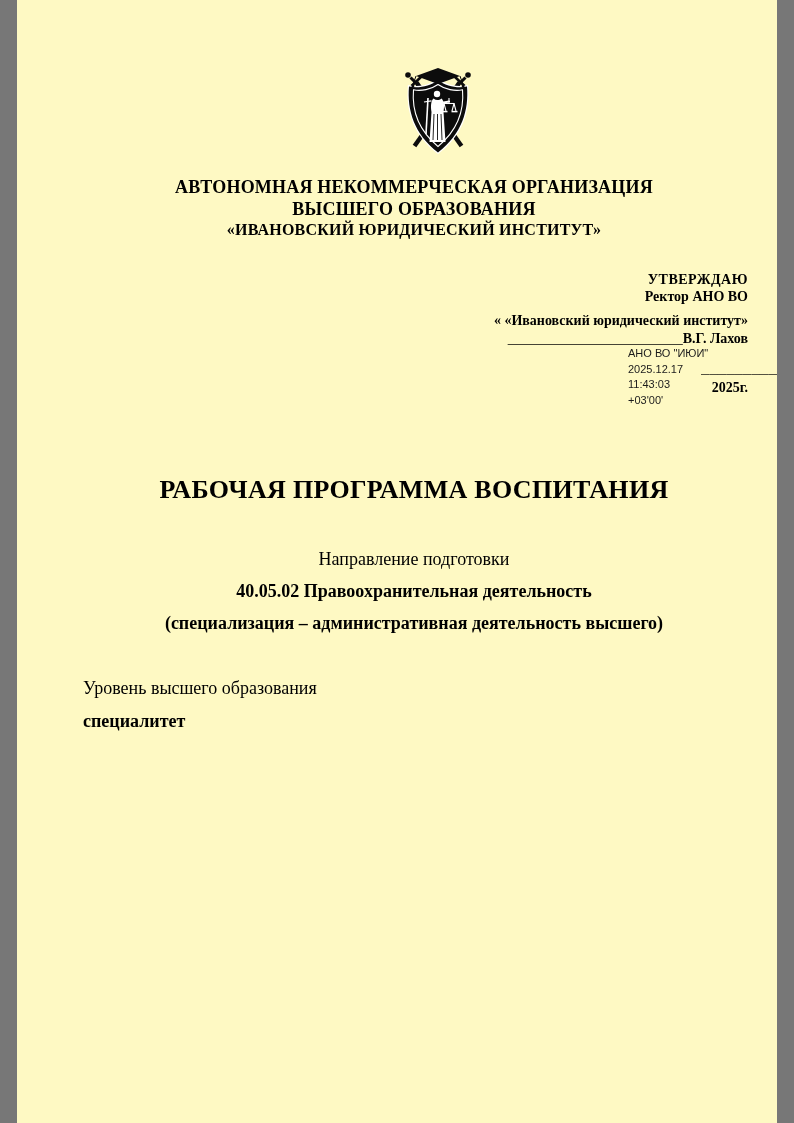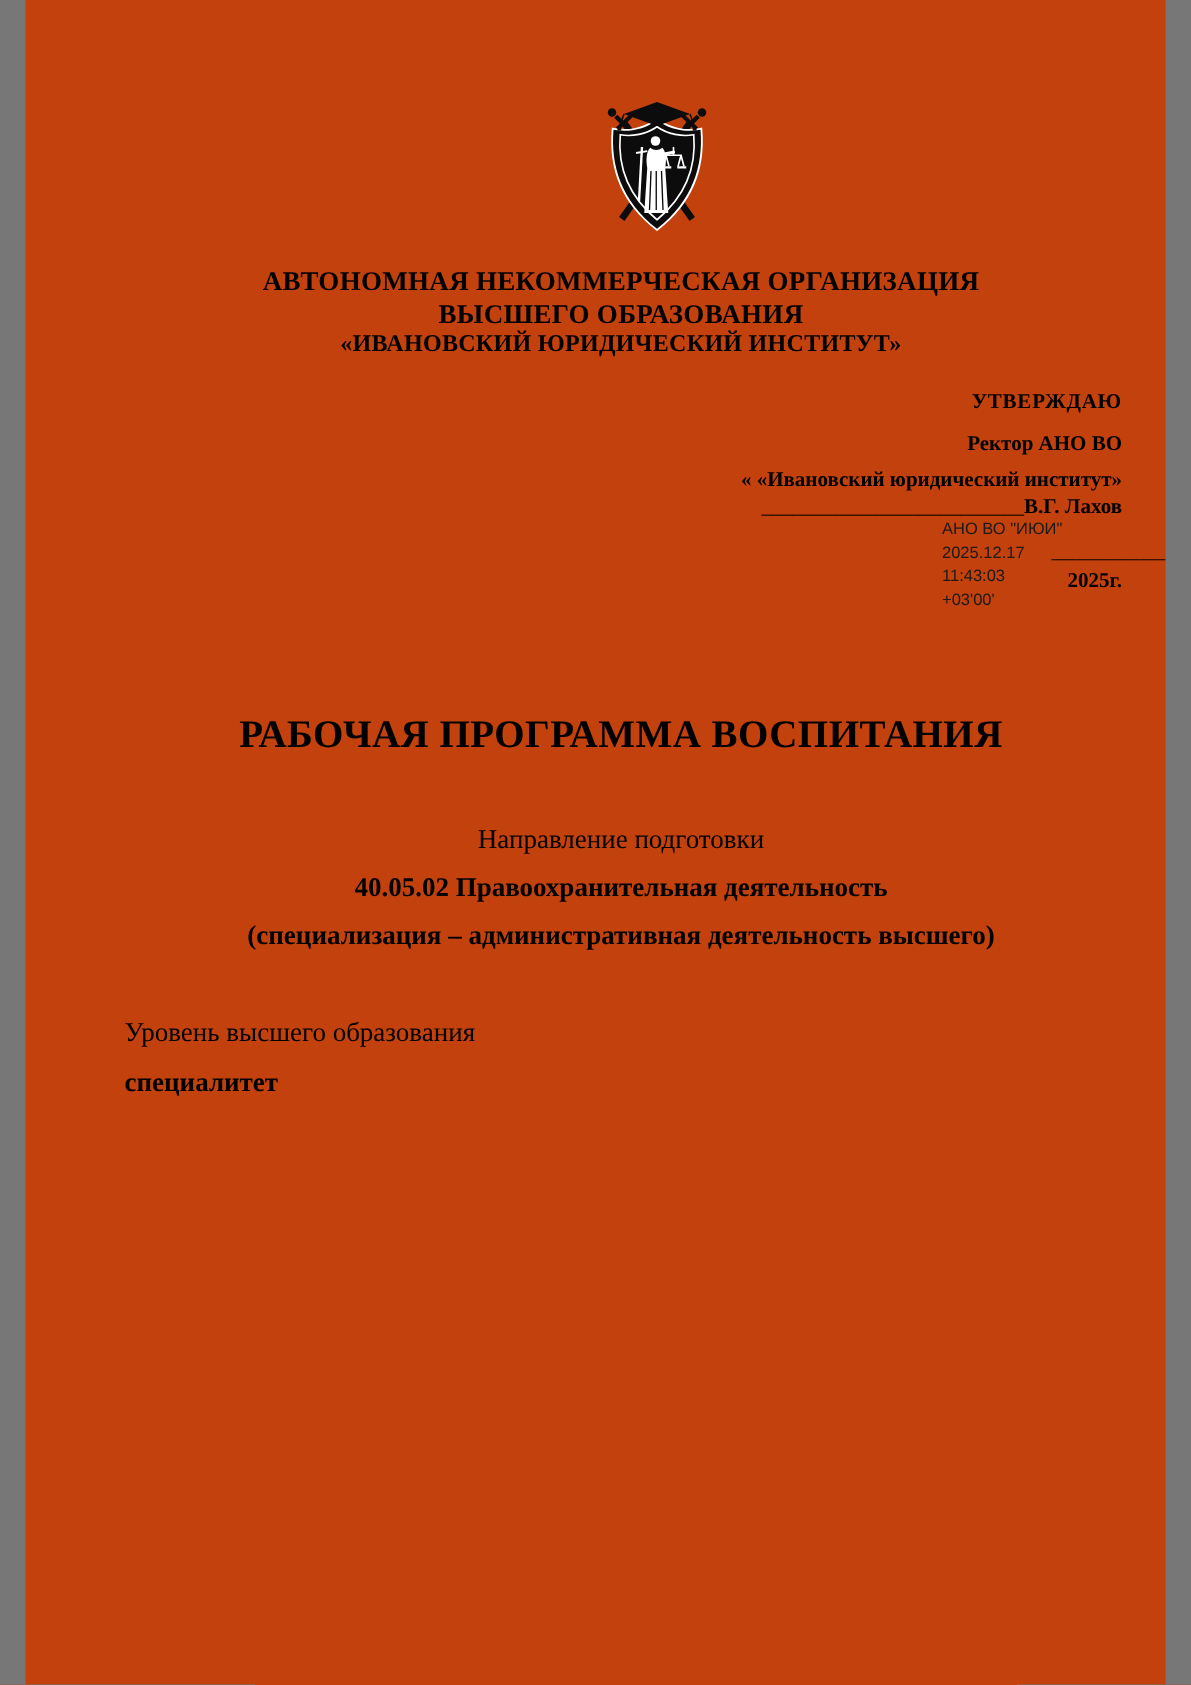--- a/index.html
+++ b/index.html
@@ -1,35 +1,35 @@
 <!DOCTYPE html>
 <html><head>
 <meta charset="utf-8">
 <style>
   html,body { margin:0; padding:0; background:#777; }
   .page {
     position:relative;
     width:760px; height:1123px;
     margin:0 auto;
-    background:#c2410c;
+    background:#fef9c3;
     color:#000000;
     font-family:"Liberation Serif", serif;
     overflow:hidden;
   }
   .abs { position:absolute; }
   .center { left:0; width:794px; text-align:center; }
   
   .center-shift { left:66px; width:728px; text-align:left; }
 
   .org-line-1 { top:177px; font-size:18px; font-weight:bold; letter-spacing:0.2px; }
   .org-line-2 { top:199px; font-size:18px; font-weight:bold; letter-spacing:0.2px; }
   .org-line-3 { top:221px; font-size:16px; font-weight:bold; letter-spacing:0.2px; }
 
   .appr { right:29px; text-align:right; font-size:14px; font-weight:bold; white-space:nowrap; }
-  .appr-label   { top:261px; letter-spacing:0.5px;font-family:Liberation Serif, serif; }
+  .appr-label   { top:272px; letter-spacing:0.5px;font-family:Liberation Serif, serif; }
   .appr-title   { top:289px; }
   .appr-org     { top:313px; }
   .appr-signrow { top:331px; }
   .appr-signrow .blank { font-weight:normal; }
 
   .stamp-big {
     left:517px; top:347px;
     font-family:"Liberation Sans", sans-serif;
     font-size:23px; line-height:31px;
     white-space:nowrap;

